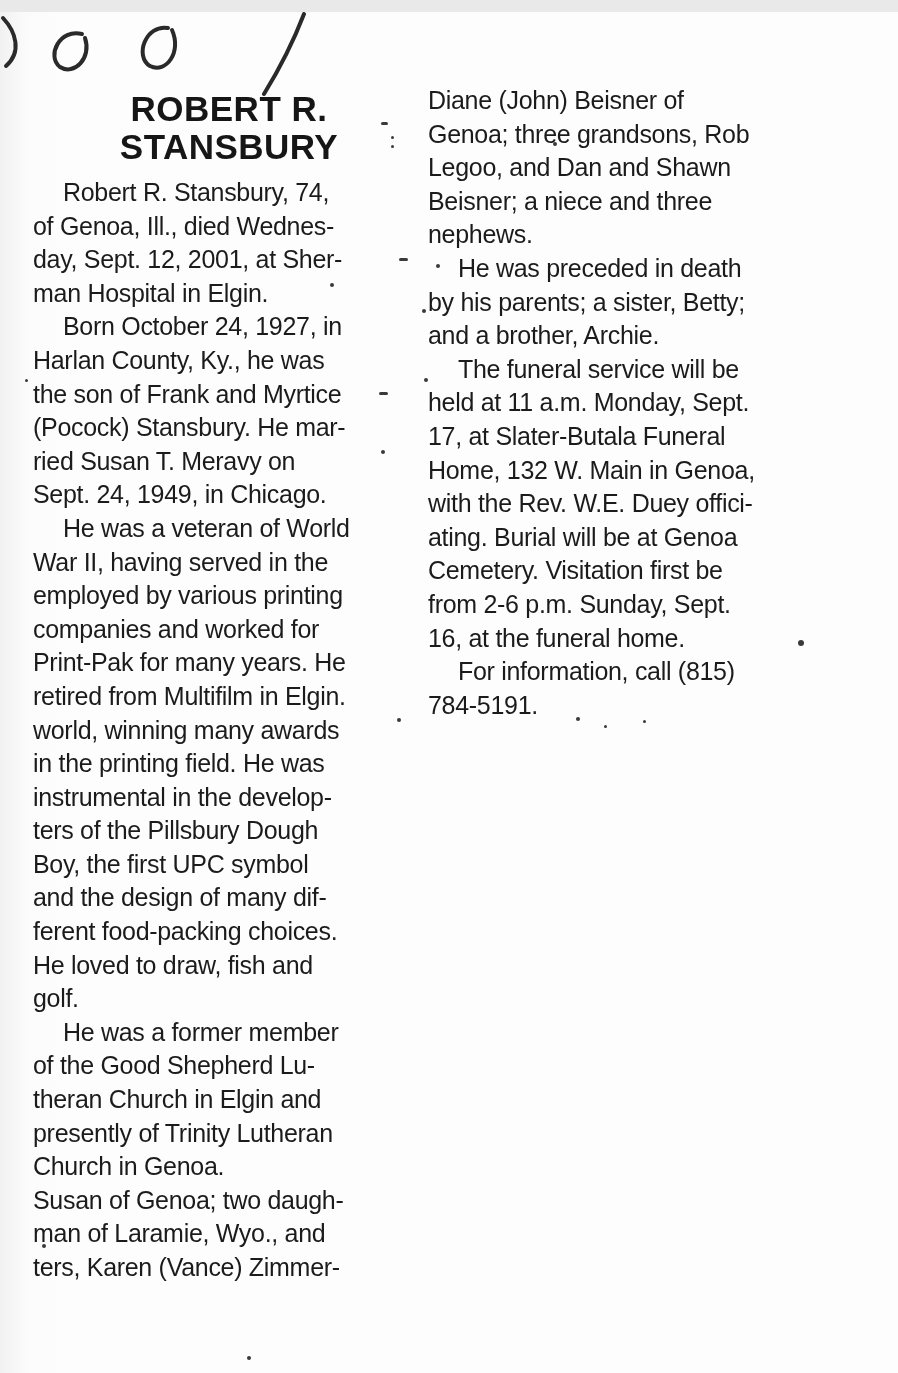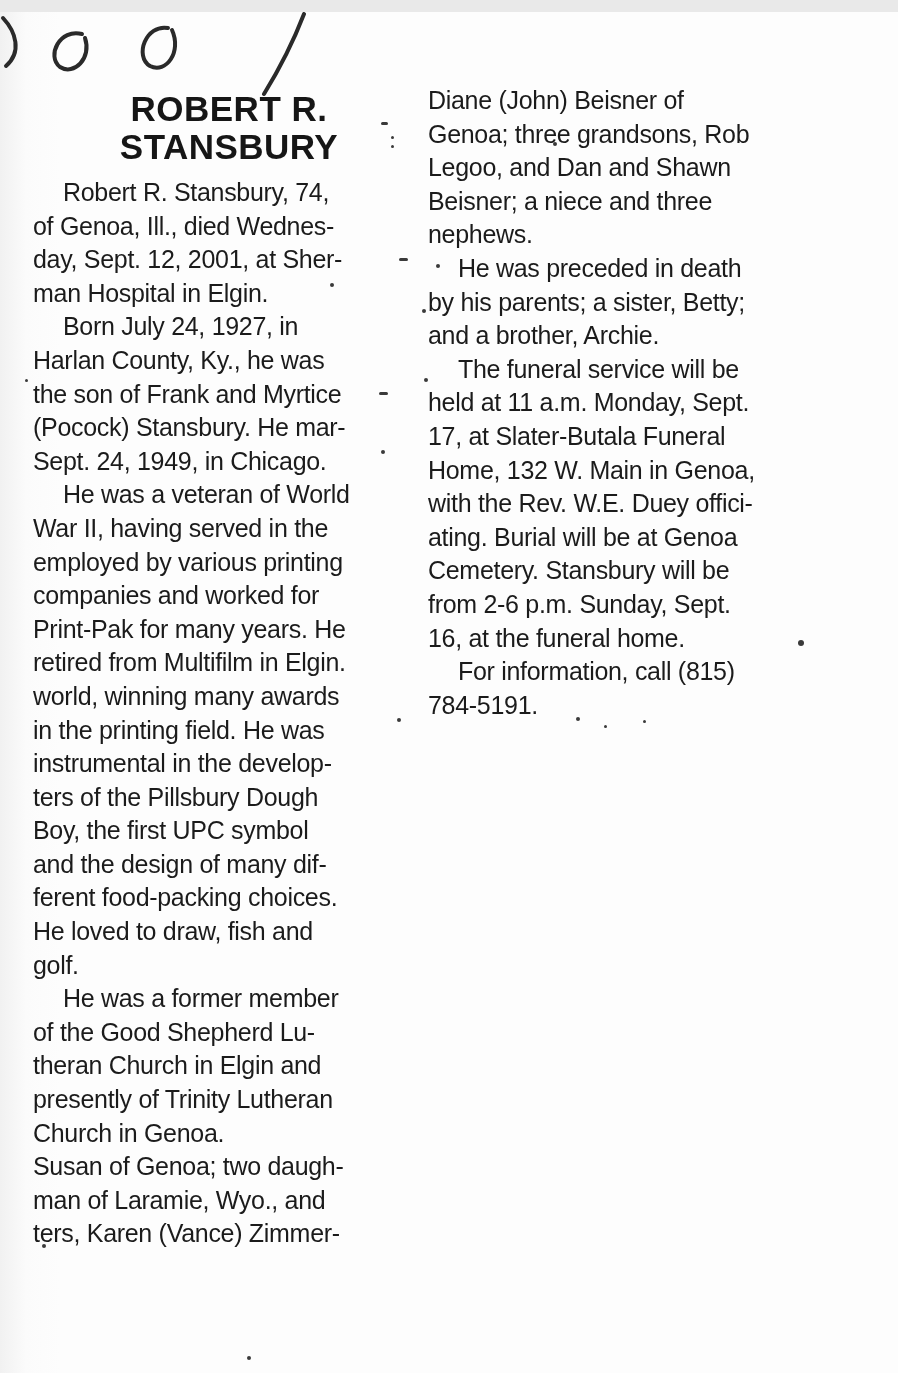--- a/index.html
+++ b/index.html
@@ -56,24 +56,25 @@
   <div class="col col1">
     <h1 class="headline">
       <span>ROBERT R.</span><br>
       <span>STANSBURY</span>
     </h1>
     <div>
         <div class="tline indent">Robert R. Stansbury, 74,</div>
         <div class="tline">of Genoa, Ill., died Wednes-</div>
         <div class="tline">day, Sept. 12, 2001, at Sher-</div>
         <div class="tline">man Hospital in Elgin.</div>
-        <div class="tline indent">Born July 24, 1927, in</div>
+        <div class="tline indent">Born October 24, 1927, in</div>
         <div class="tline">Harlan County, Ky., he was</div>
         <div class="tline">the son of Frank and Myrtice</div>
         <div class="tline">(Pocock) Stansbury. He mar-</div>
+        <div class="tline">ried Susan T. Meravy on</div>
         <div class="tline">Sept. 24, 1949, in Chicago.</div>
         <div class="tline indent">He was a veteran of World</div>
         <div class="tline">War II, having served in the</div>
         <div class="tline">employed by various printing</div>
         <div class="tline">companies and worked for</div>
         <div class="tline">Print-Pak for many years. He</div>
         <div class="tline">retired from Multifilm in Elgin.</div>
         <div class="tline">world, winning many awards</div>
         <div class="tline">in the printing field. He was</div>
         <div class="tline">instrumental in the develop-</div>
@@ -103,21 +104,21 @@
         <div class="tline">nephews.</div>
         <div class="tline indent">He was preceded in death</div>
         <div class="tline">by his parents; a sister, Betty;</div>
         <div class="tline">and a brother, Archie.</div>
         <div class="tline indent">The funeral service will be</div>
         <div class="tline">held at 11 a.m. Monday, Sept.</div>
         <div class="tline">17, at Slater-Butala Funeral</div>
         <div class="tline">Home, 132 W. Main in Genoa,</div>
         <div class="tline">with the Rev. W.E. Duey offici-</div>
         <div class="tline">ating. Burial will be at Genoa</div>
-        <div class="tline">Cemetery. Stansbury will be</div>
+        <div class="tline">Cemetery. Visitation first be</div>
         <div class="tline">from 2-6 p.m. Sunday, Sept.</div>
         <div class="tline">16, at the funeral home.</div>
         <div class="tline indent">For information, call (815)</div>
         <div class="tline">784-5191.</div>
       </div>
   </div>
 
   <span class="edge-frag frag-n">n</span>
 
   <i class="sp dash" style="left:399px;top:246px;width:9px;height:3px"></i>

